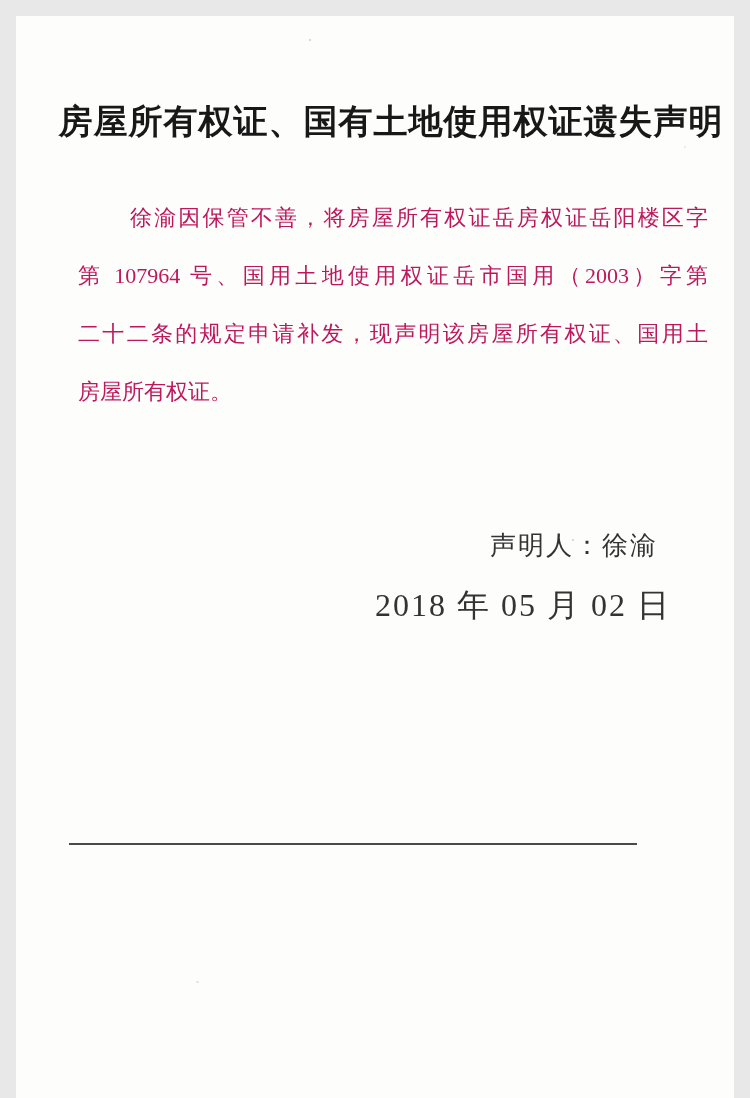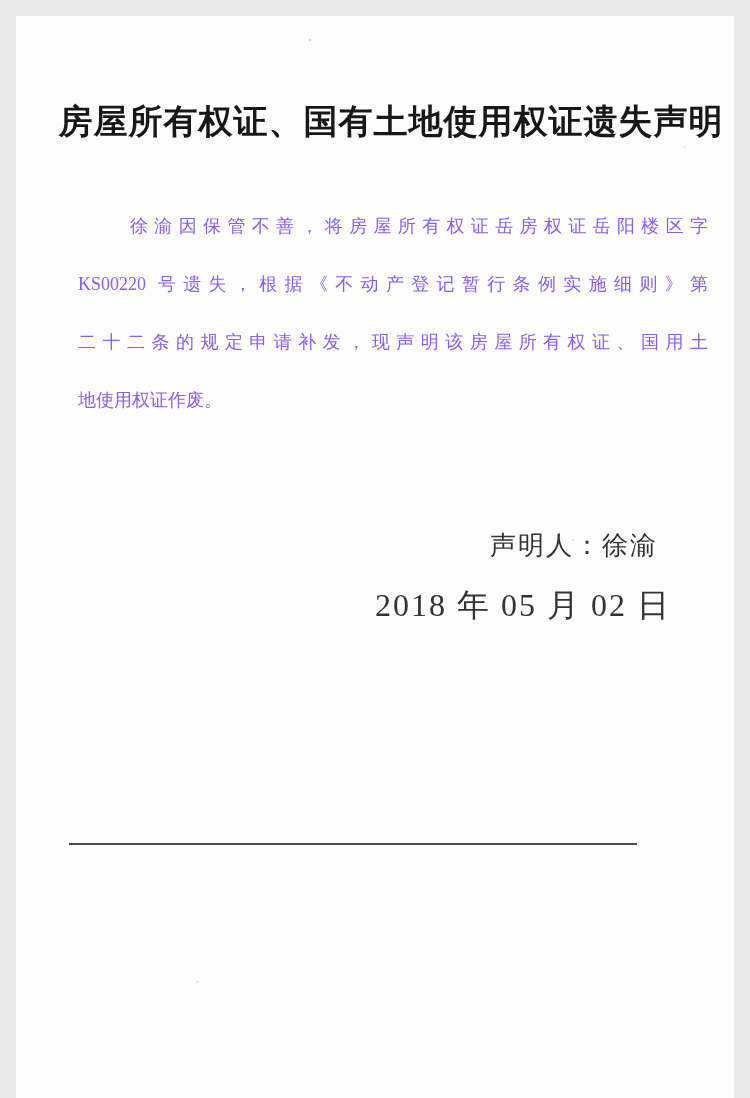--- a/index.html
+++ b/index.html
@@ -23,25 +23,25 @@
     letter-spacing: 1px;
     color: #181818;
     font-family: "Liberation Sans", "DejaVu Sans", sans-serif;
   }
   .body-block {
     margin-top: 59px;
     padding-left: 46px;
     padding-right: 42px;
   }
   .bline {
-    font-size: 18px;
-    line-height: 50px;
+    font-size: 22px;
+    line-height: 34px;
     height: 50px;
     white-space: nowrap;
-    color: #8b5cf6;
+    color: #be185d;
   }
   .bline.jfull {
     white-space: normal;
     text-align: justify;
     text-align-last: justify;
   }
   .bline.indent { text-indent: 52px; }
   .sig-line {
     margin-top: 97px;
     text-align: right;
@@ -86,23 +86,23 @@
 </style>
 </head>
 <body>
 
 <div class="page">
 
   <h1 class="title">房屋所有权证、国有土地使用权证遗失声明</h1>
 
   <div class="body-block">
     <div class="bline jfull indent">徐渝因保管不善，将房屋所有权证岳房权证岳阳楼区字</div>
-    <div class="bline jfull">KS00220 号遗失，根据《不动产登记暂行条例实施细则》第</div>
+    <div class="bline jfull">第 107964 号、国用土地使用权证岳市国用（2003）字第</div>
     <div class="bline jfull">二十二条的规定申请补发，现声明该房屋所有权证、国用土</div>
-    <div class="bline">地使用权证作废。</div>
+    <div class="bline">房屋所有权证。</div>
   </div>
 
   <div class="sig-line">声明人：徐渝</div>
 
   <div class="date-line">2018 年 05 月 02 日</div>
 
   <div class="sig-rule"></div>
 
   <div class="speck s1"></div>
   <div class="speck s2"></div>

